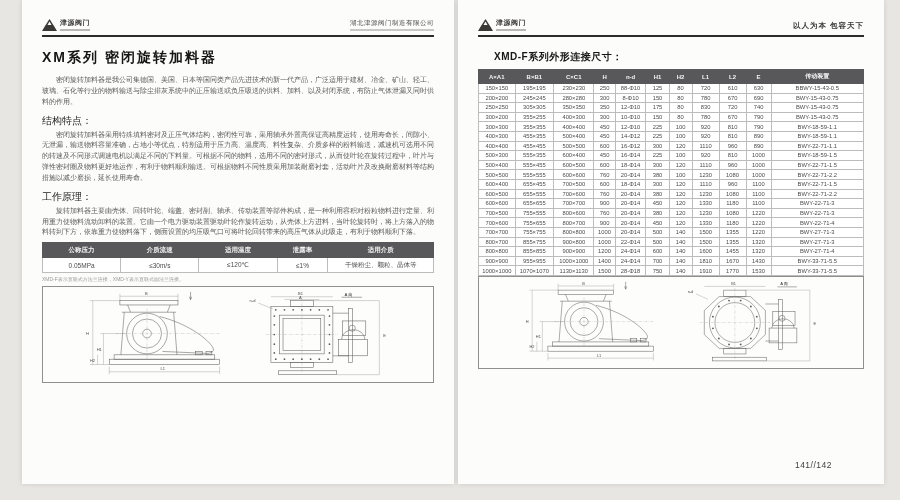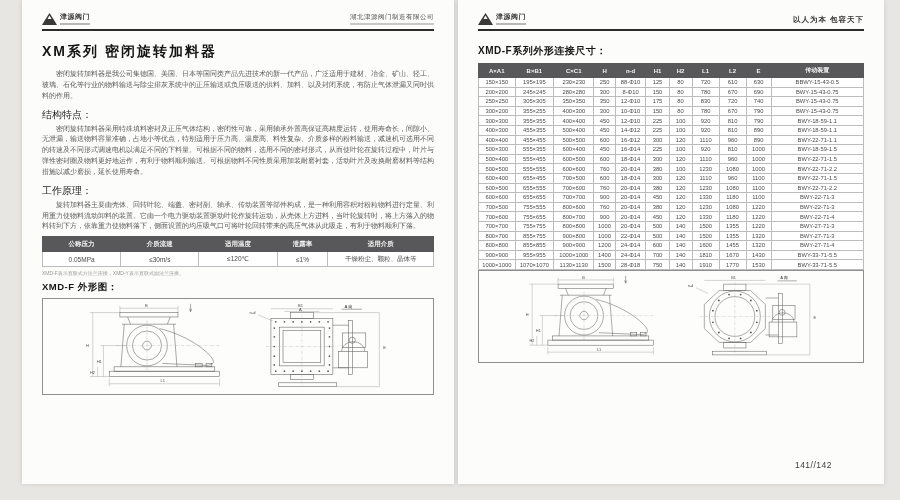--- a/index.html
+++ b/index.html
@@ -14,21 +14,21 @@
     position:absolute;top:0;height:484px;background:#fcfcfb;
     box-shadow:0 0 5px rgba(0,0,0,.12);
     box-sizing:border-box;padding:0 20px;
   }
   .page-left{left:22px;width:432px;}
   .page-right{left:458px;width:426px;}
 
   
   .hdr{
     display:flex;justify-content:space-between;align-items:flex-end;
-    padding-top:12px;padding-bottom:4px;border-bottom:2.5px solid #2d2c2a;
+    padding-top:18px;padding-bottom:4px;border-bottom:2.5px solid #2d2c2a;
   }
   .logo{display:flex;align-items:center;gap:3px;}
   .logo svg{display:block;}
   .logo-txt{display:flex;flex-direction:column;gap:1px;}
   .brand{font-size:7px;font-weight:bold;color:#3a3936;letter-spacing:.5px;}
   .brand-sub{width:30px;height:2px;background:#b9b8b5;}
   .hdr-right{text-align:right;}
   .company{font-size:6.5px;color:#4f4e4c;letter-spacing:.5px;}
   .company-sub{width:100%;height:2px;background:#c9c8c5;margin-top:1px;}
   .slogan{font-size:7.5px;font-weight:bold;color:#3a3936;letter-spacing:1px;}
@@ -54,21 +54,21 @@
   .params-table td{font-size:6.5px;padding:2.5px 1px;}
   .note{font-size:5px;color:#9a9a9a;margin:3px 0 4px;}
   .draw-h{font-size:9.5px;font-weight:bold;color:#161616;margin:5px 0 4px;letter-spacing:.5px;}
   .draw-box{
     border:0.8px solid #8f8f8d;height:97px;background:#fdfdfc;
     box-sizing:border-box;padding:2px 4px;
   }
   .draw-box svg{width:100%;height:100%;display:block;}
 
   
-  .dims-title{font-size:10px;font-weight:bold;color:#161616;margin:13px 0 5px;letter-spacing:.5px;}
+  .dims-title{font-size:10px;font-weight:bold;color:#161616;margin:13px 16px 5px;letter-spacing:.5px;}
   .dims-table th{font-size:6px;padding:2px 0;}
   .dims-table td{font-size:5.8px;padding:1.3px 0;white-space:nowrap;}
   .page-num{
     position:absolute;right:52px;bottom:14px;
     font-size:8.5px;color:#3e3e3e;letter-spacing:.5px;
   }
 
   
   .tl{stroke:#5c5c5c;stroke-width:.55;fill:none;}
   .dim{stroke:#8e8e8e;stroke-width:.4;fill:none;}
@@ -131,21 +131,20 @@
             <td>0.05MPa</td>
             <td>≤30m/s</td>
             <td>≤120℃</td>
             <td>≤1%</td>
             <td>干燥粉尘、颗粒、晶体等</td>
           </tr>
         </tbody>
     </table>
     <div class="note">XMD-F表示直联式方法兰连接，XMD-Y表示直联式圆法兰连接。</div>
 
-    <div class="draw-h">XMD-F 外形图：</div>
     <div class="draw-box">
       <svg viewBox="0 0 380 94" preserveAspectRatio="xMidYMid meet">
 
         <g>
           <line class="dim" x1="68" y1="7.5" x2="128" y2="7.5"></line>
           <line class="dim" x1="68" y1="5" x2="68" y2="12"></line>
           <line class="dim" x1="128" y1="5" x2="128" y2="12"></line>
           <text x="94" y="6">B</text>
           <line class="tl" x1="141" y1="3" x2="141" y2="11"></line>
           <path class="tl" d="M139.8,8 L141,11 L142.2,8"></path>

